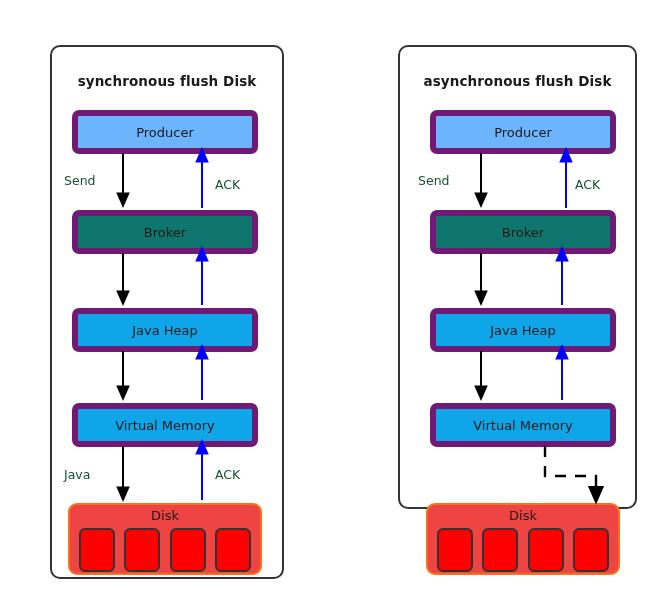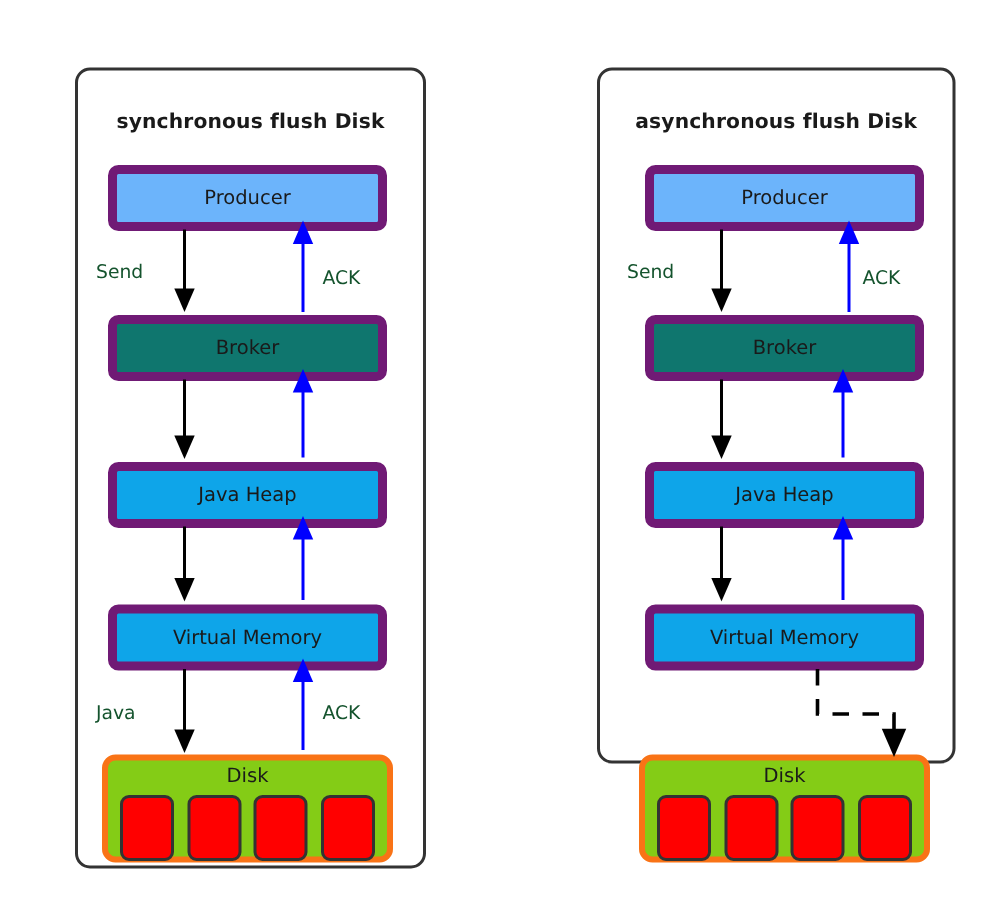--- a/index.html
+++ b/index.html
@@ -56,23 +56,23 @@
     background: #ffffff;
   }
   .node.blue  { background: #6cb4fb; }
   .node.green { background: #0ea5e9; }
   .node.plain { background: #0f766e; }
 
   
   .disk-box {
     position: absolute;
     box-sizing: border-box;
-    border: 4px solid #f97316;
+    border: 2px solid #f97316;
     border-radius: 9px;
-    background: #84cc16;
+    background: #ef4444;
   }
   .disk-label {
     position: absolute;
     top: 3px;
     left: 0;
     width: 100%;
     text-align: center;
     font-size: 13px;
     color: #1a1a1a;
   }

